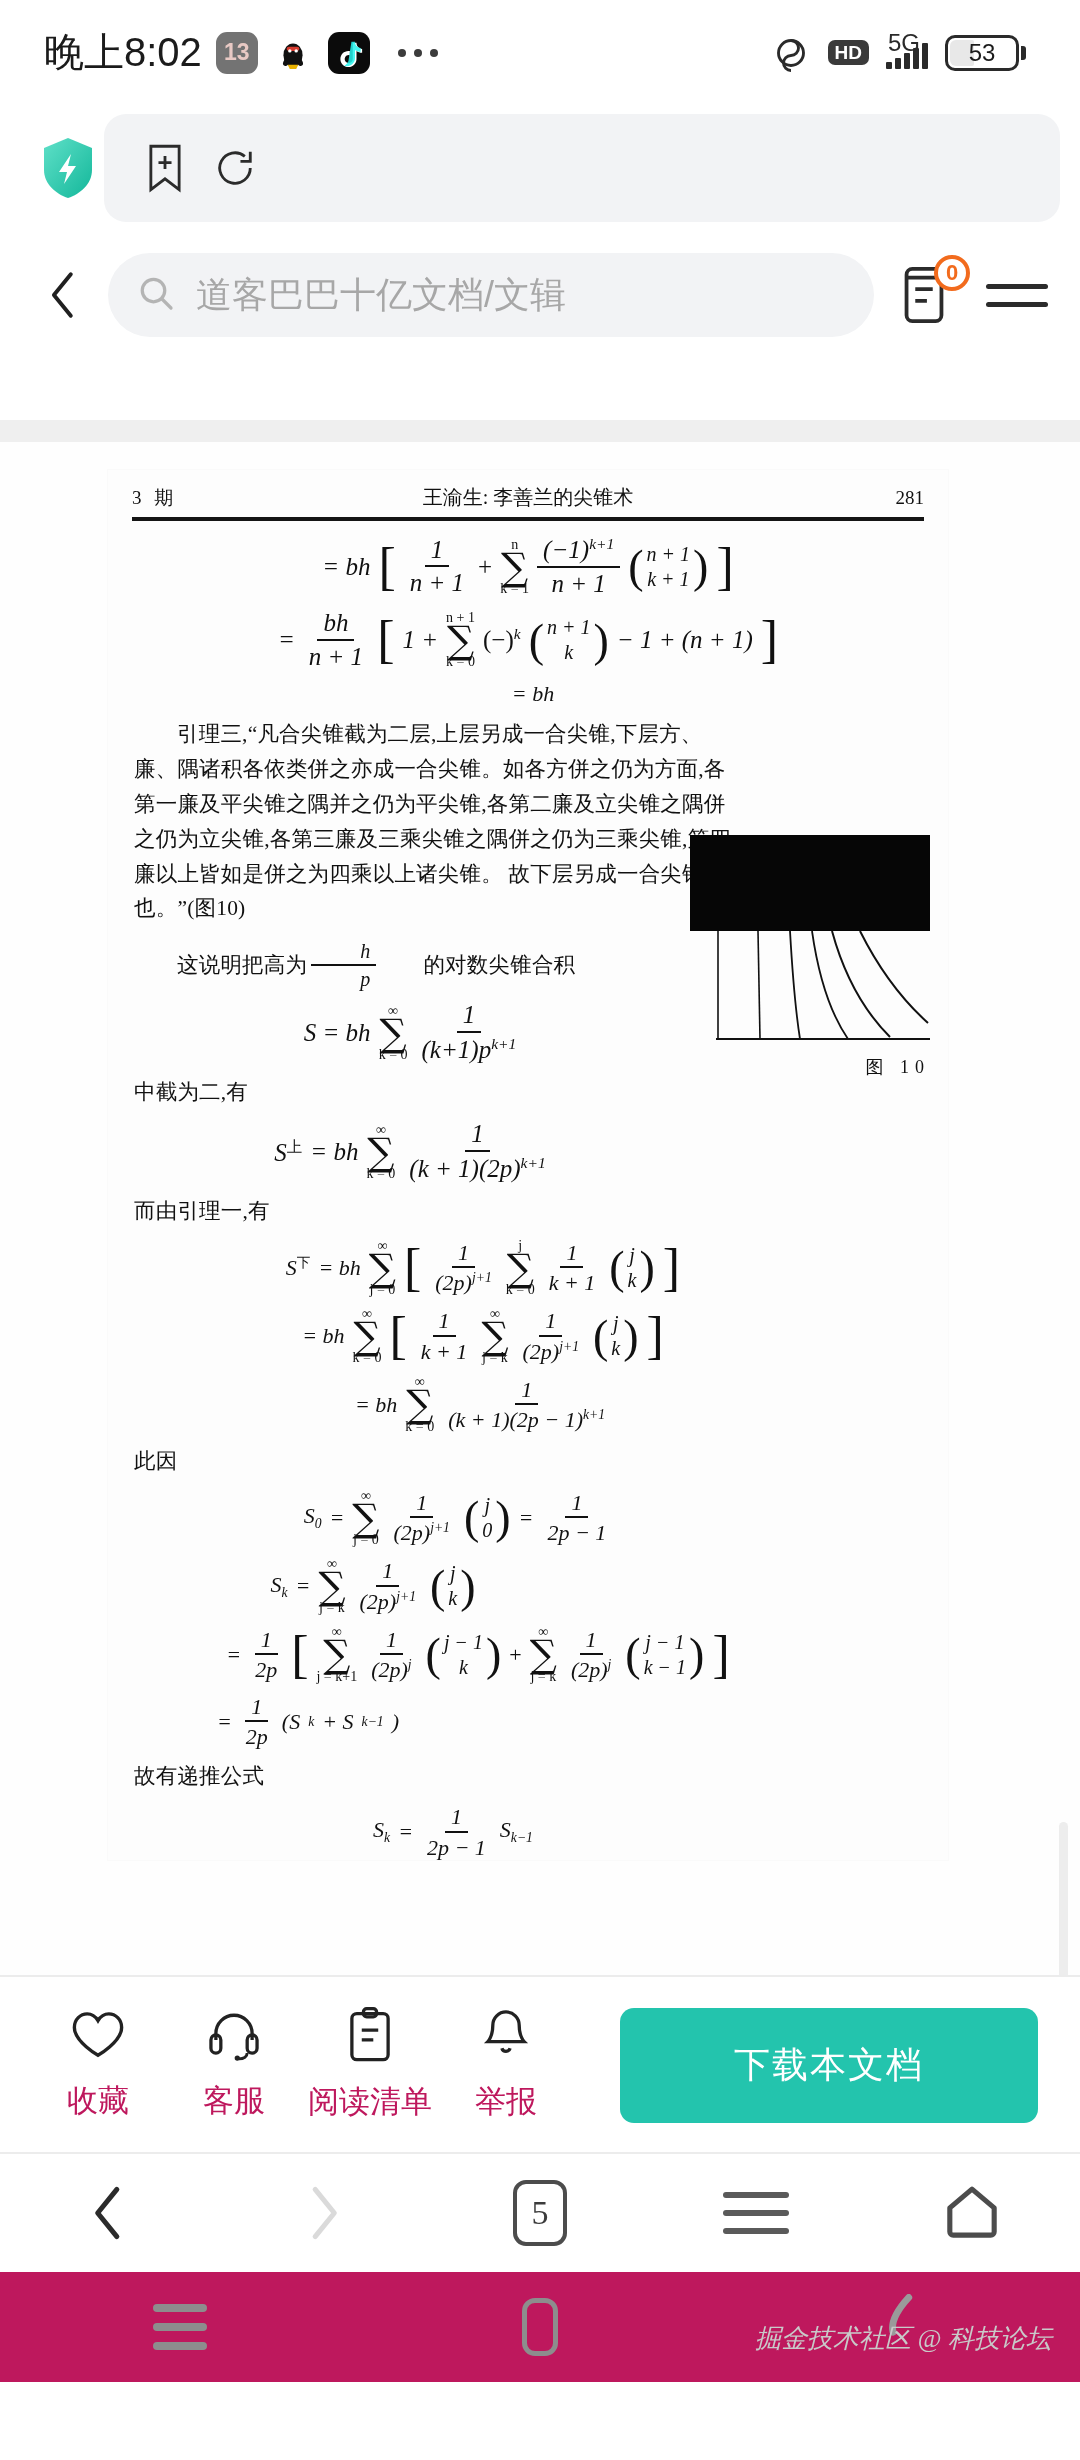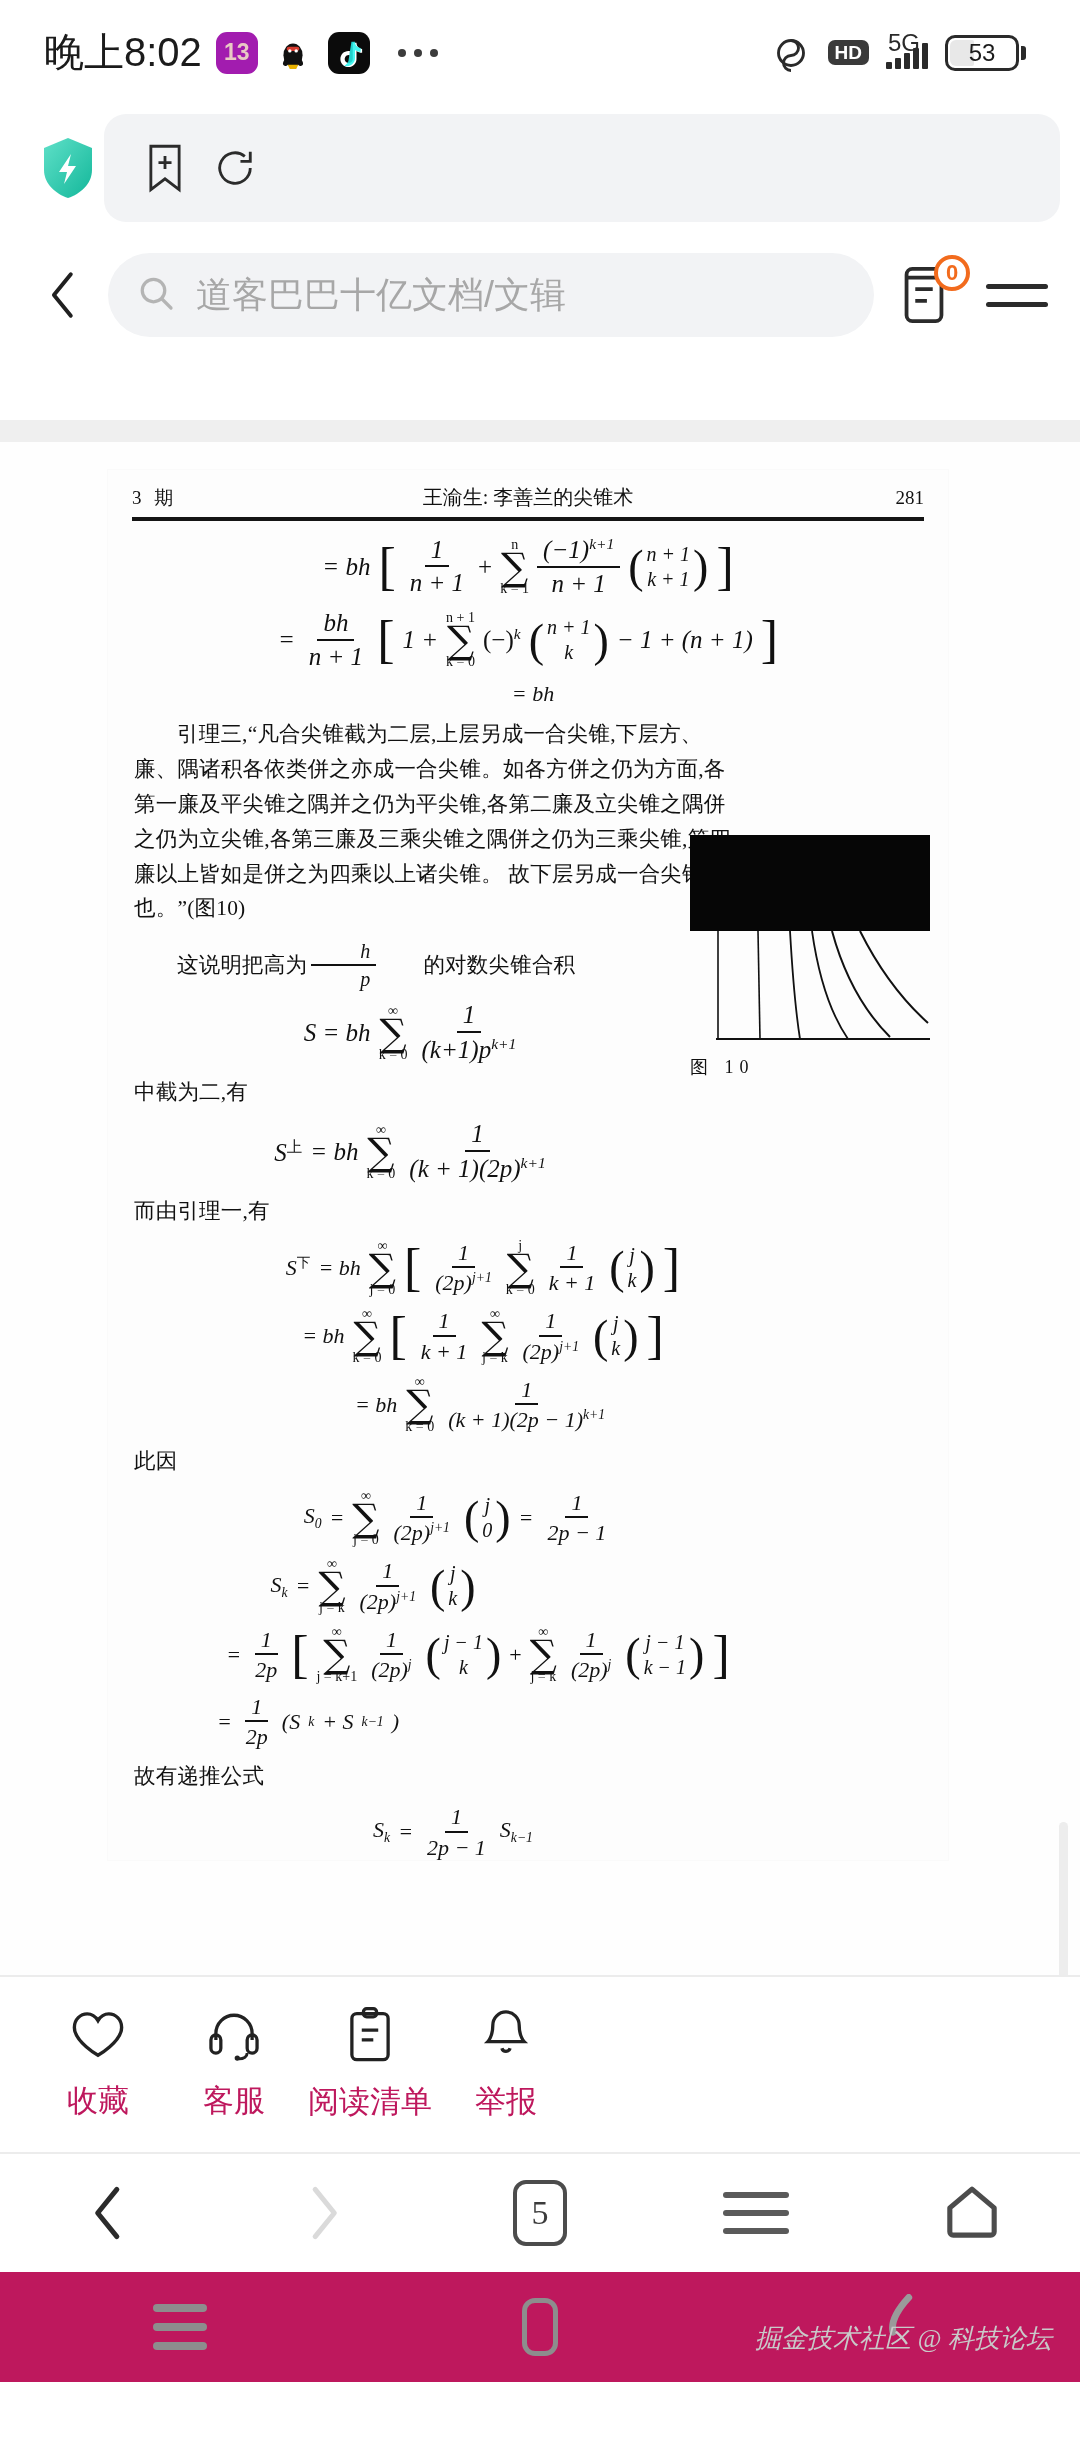--- a/index.html
+++ b/index.html
@@ -14,21 +14,21 @@
   
   .status-bar{
     height:105px; width:1080px;
     display:flex; align-items:center;
     padding:0 54px 0 44px;
     background:#ffffff;
   }
   .status-left{ display:flex; align-items:center; gap:14px; flex:1; }
   .status-time{ font-size:40px; font-weight:500; color:#1b1b1b; letter-spacing:0px; }
   .notif-icon{ width:42px; height:42px; border-radius:11px; display:flex; align-items:center; justify-content:center; font-size:24px; color:#fff; overflow:hidden; }
-  .ni-cal{ background:#a21caf; color:#e8c9c4; font-weight:600; font-size:23px; }
+  .ni-cal{ background:#737373; color:#e8c9c4; font-weight:600; font-size:23px; }
   .ni-qq{ background:#ffffff; color:#111; font-size:30px; line-height:1; }
   .ni-tt{ background:#0b0b0b; color:#fff; font-size:27px; font-weight:700; }
   .dots{ display:flex; gap:8px; margin-left:14px; align-items:center; }
   .dots i{ width:8px;height:8px;border-radius:50%;background:#3c3c3c;display:block; }
 
   .status-right{ display:flex; align-items:center; gap:17px; }
   .si{ display:flex; align-items:center; }
   .hd-badge{ background:#3a3a3a;color:#fff;font-size:19px;font-weight:700;border-radius:7px;padding:3px 7px;line-height:1; }
   .net-wrap{ display:flex; align-items:flex-end; gap:1px; position:relative; padding-top:6px;}
   .net-5g{ position:absolute; top:-8px; left:2px; font-size:24px; color:#2a2a2a; font-weight:400;}
@@ -122,21 +122,21 @@
   .sup{ font-size:0.62em; vertical-align:super; font-style:italic;}
   .sub{ font-size:0.62em; vertical-align:sub; font-style:italic;}
 
   .cn{ font-family:"Liberation Serif","DejaVu Serif",serif; font-size:21.5px; line-height:1.62; color:#111; letter-spacing:0.2px;}
   .cn-body{ padding:0 26px; }
   .indent{ text-indent:2em; }
 
   .fig-box{ position:absolute; right:18px; top:365px; width:240px; }
   .fig-black{ width:240px; height:96px; background:#060606; }
   .fig-curves{ width:240px; height:118px; display:block;}
-  .fig-cap{ text-align:left; font-size:18px; margin-top:6px; letter-spacing:6px;}
+  .fig-cap{ text-align:right; font-size:18px; margin-top:6px; letter-spacing:6px;}
 
   
   .action-bar{
     height:175px; background:#fff; display:flex; align-items:center;
     padding:0 42px 0 30px; gap:0; border-top:1px solid #fff;
   }
   .act{ width:136px; display:flex; flex-direction:column; align-items:center; gap:14px; }
   .act-label{ font-size:31px; color:#be185d; }
   .dl-btn{
     flex:1; margin-left:46px; height:115px; background:#23c4ad; border-radius:14px;
@@ -656,20 +656,21 @@
   </div>
   <div class="act">
     <span>
       <svg width="52" height="56" viewBox="0 0 30 34" fill="none" stroke="#222" stroke-width="2">
         <path d="M15 3a8 8 0 0 0-8 8c0 7-3 10-3 10h22s-3-3-3-10a8 8 0 0 0-8-8z"></path>
           <path d="M12.5 25a2.6 2.6 0 0 0 5 0"></path>
       </svg>
     </span>
     <span class="act-label">举报</span>
   </div>
+  <div class="dl-btn">下载本文档</div>
 </div>
 
 <div class="divider"></div>
 
 <div class="browser-nav">
   <div class="bn">
     <svg width="44" height="56" viewBox="0 0 26 38" fill="none" stroke="#2b2b2b" stroke-width="3.4" stroke-linecap="round" stroke-linejoin="round">
         <path d="M19 3 L6 19 L19 35"></path>
       </svg>
   </div>

